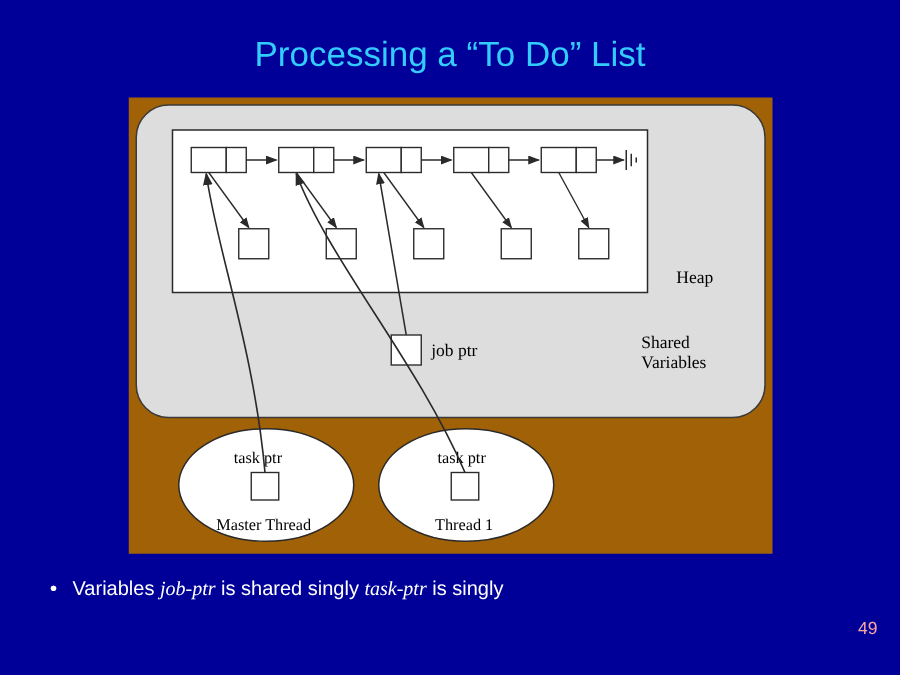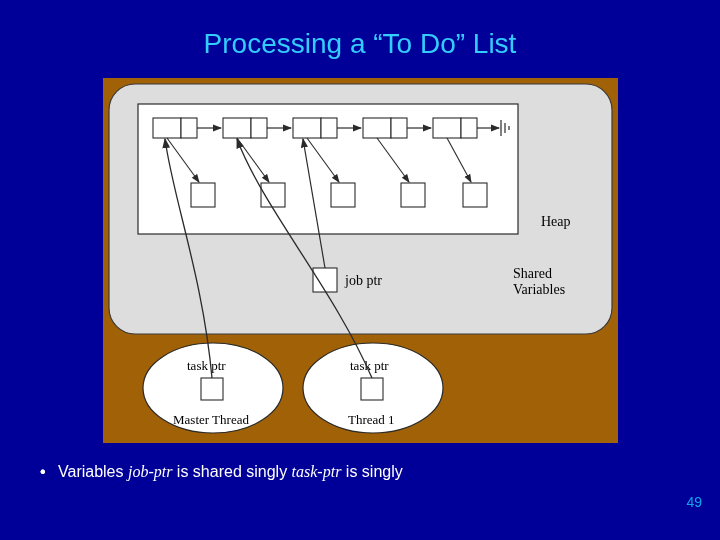--- a/index.html
+++ b/index.html
@@ -36,21 +36,21 @@
     padding: 14px 0 0 40px;
     line-height: 1.9;
   }
   .bullets .row { position: relative; padding-left: 18px; }
   .bullets .dot { position: absolute; left: 0; top: 0; }
   .italic { font-style: italic; font-family: Liberation Serif, serif; }
   .pagenum {
     position: absolute;
     right: 18px;
     bottom: 30px;
-    color: #0ea5e9;
+    color: #fca5a5;
     font-size: 14px;
   }
 </style>
 </head>
 <body>
 
 <div class="title">Processing a “To Do” List</div>
 
 <div class="figure-wrap">
 <svg viewBox="0 0 515 365" width="515" height="365">

